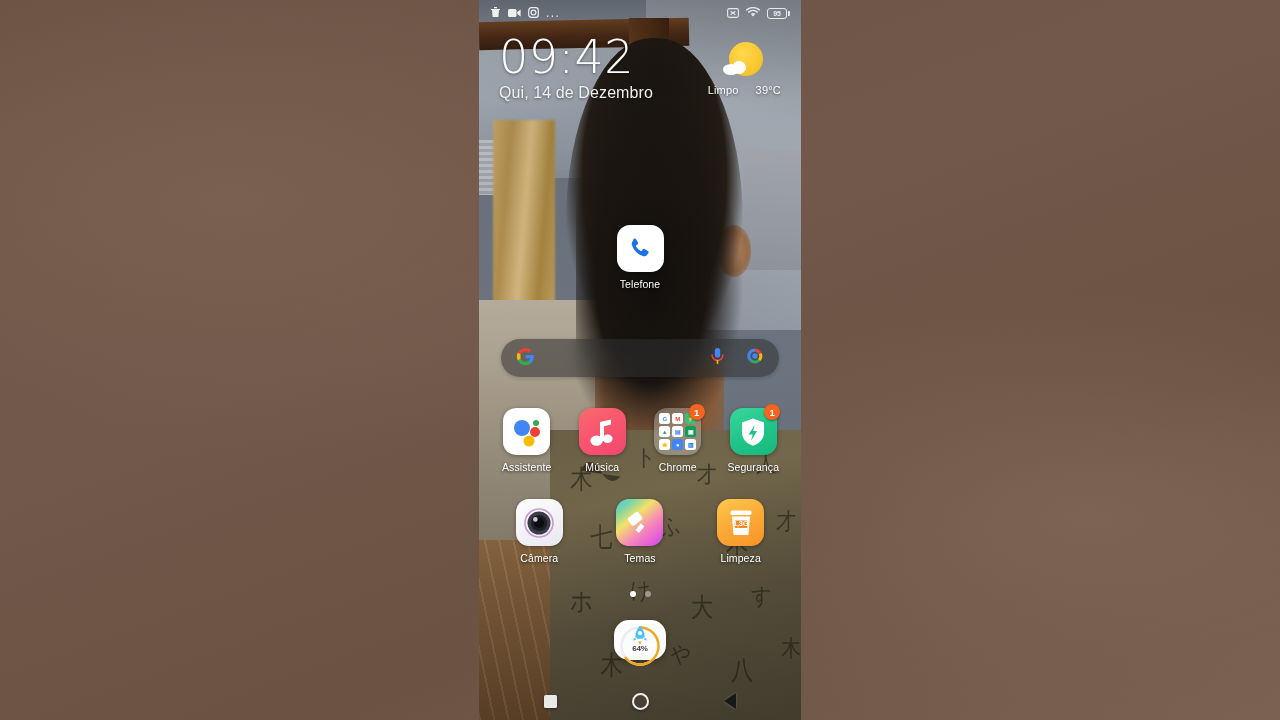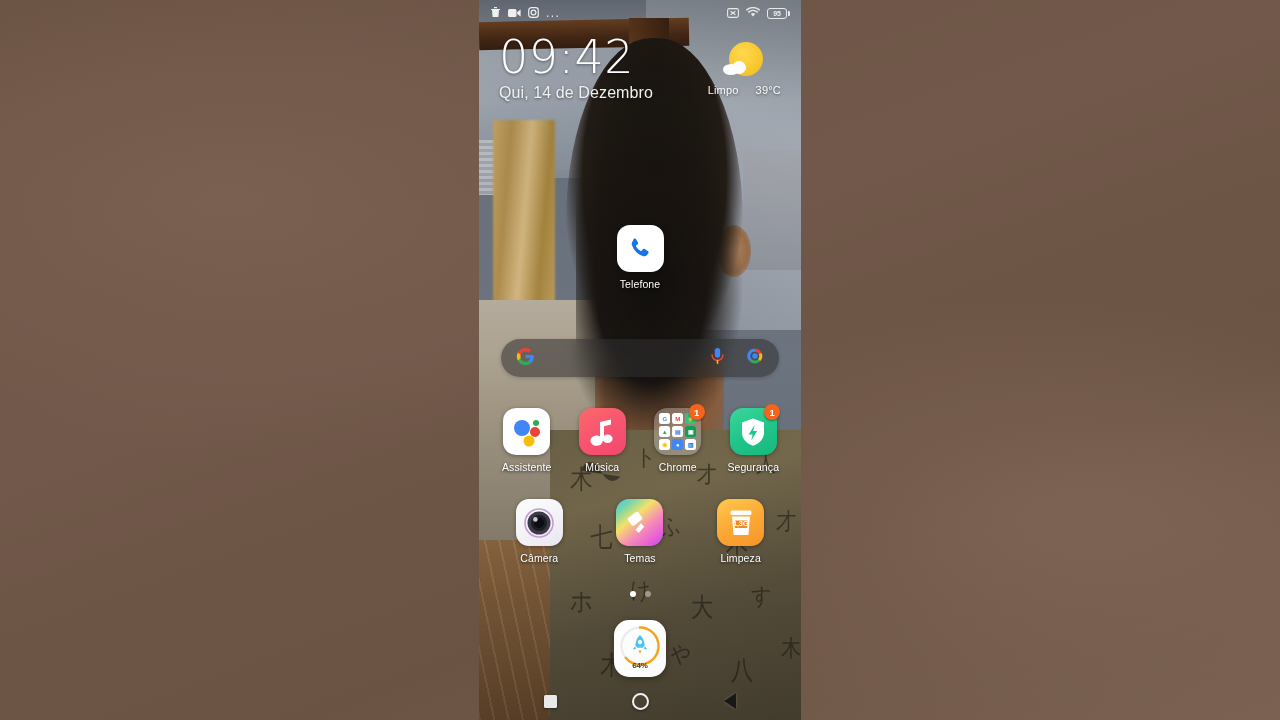--- a/index.html
+++ b/index.html
@@ -230,21 +230,21 @@
     display:flex; justify-content:center; gap:9px; z-index:15;
   }
   .dot { width:6px; height:6px; border-radius:50%; background:rgba(255,255,255,.42); }
   .dot.active { background:#fff; }
 
   #dock {
     position:absolute; left:0; top:620px; width:100%;
     display:flex; justify-content:center; z-index:15;
   }
   .booster {
-    width:52px; height:57px; border-radius:15px;
+    width:52px; height:40px; border-radius:15px;
     background:linear-gradient(160deg,#ffffff 0%,#fbfbfb 100%);
     box-shadow:0 2px 6px rgba(0,0,0,.35);
     position:relative; display:flex; align-items:center; justify-content:center;
     flex-direction:column;
   }
   .booster-pct {
     position:absolute; bottom:7px; left:0; width:100%; text-align:center;
     font-size:8px; font-weight:700; color:#3b3b3b; letter-spacing:-.2px;
   }
 

